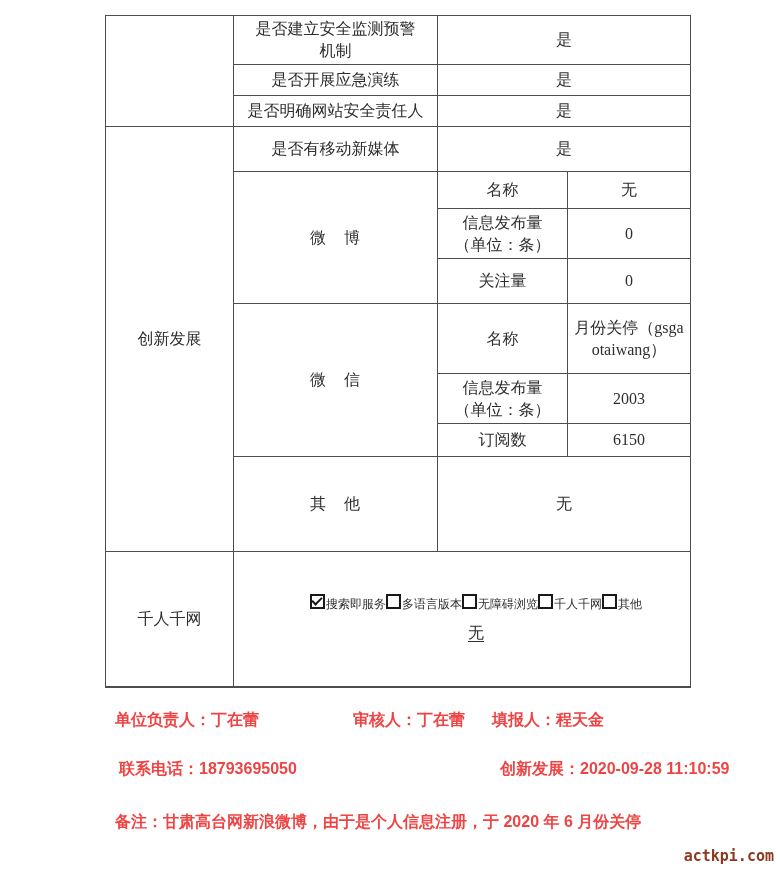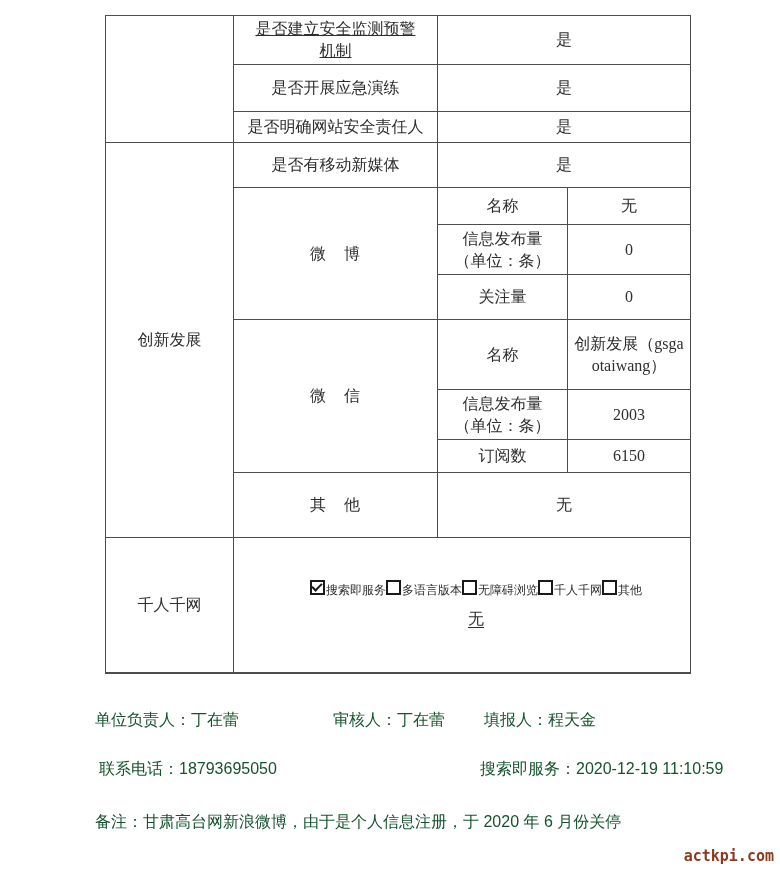--- a/index.html
+++ b/index.html
@@ -14,21 +14,21 @@
     border-collapse:collapse;table-layout:fixed;
     border:1px solid #4d4d4d;border-bottom-width:2px;
   }
   .doc-table td{
     border:1px solid #4d4d4d;
     text-align:center;vertical-align:middle;
     font-size:16px;line-height:22px;color:#2e2e2e;
     padding:2px 4px;overflow:hidden;
   }
   .col-a{width:128px}.col-b{width:204px}.col-c{width:130px}.col-d{width:123px}
-  .pre{white-space:pre-line;text-decoration:underline;}
+  .pre{white-space:pre-line;}
   .metric-label{
     text-align:left;padding-left:17px;font-size:15px;line-height:23px;
     white-space:pre-line;
   }
   .metric-value{font-size:15px;word-break:break-all;line-height:23px;padding:2px 7px;}
   .group-label{letter-spacing:1px;}
   .innov-cell{text-align:left;vertical-align:middle;}
   .innov-content{padding-left:28px;}
   .innov-line{white-space:nowrap;font-size:12px;}
   .innov-other{margin-top:7px;text-decoration:underline;text-underline-offset:3px;font-size:16px;}
@@ -37,25 +37,25 @@
     position:relative;vertical-align:-1px;margin:0 1px 0 0;background:#fff;
   }
   .cb.checked::after{
     content:"";position:absolute;left:0px;top:1px;width:8px;height:4px;
     border-left:2px solid #191919;border-bottom:2px solid #191919;
     transform:rotate(-45deg);
   }
   
   .f-item{
     position:absolute;font-family:"Liberation Sans","DejaVu Sans",sans-serif;
-    font-weight:normal;font-size:16px;color:#14532d;white-space:nowrap;
+    font-weight:bold;font-size:16px;color:#ef4444;white-space:nowrap;margin-left:20px;
   }
   .f-unit-head{left:95px;top:710px;}
   .f-reviewer{left:333px;top:710px;text-align:right;}
-  .f-filler{left:484px;top:710px;}
+  .f-filler{left:472px;top:710px;}
   .f-phone{left:99px;top:759px;}
   .f-date{left:480px;top:759px;}
   .f-note{left:95px;top:812px;}
   
   .watermark{
     position:absolute;right:6px;top:847px;
     font-family:"DejaVu Sans Mono","Liberation Mono",monospace;
     font-weight:bold;font-size:15px;
   }
 </style>
@@ -70,21 +70,21 @@
       <col class="col-d">
   </colgroup>
 
   <tbody>
       <tr style="height:43px">
     <td rowspan="3"></td>
     <td class="pre">是否建立安全监测预警
 机制</td>
     <td colspan="2">是</td>
   </tr>
-  <tr style="height:47px">
+  <tr style="height:31px">
     <td>是否开展应急演练</td>
     <td colspan="2">是</td>
   </tr>
   <tr style="height:31px">
     <td>是否明确网站安全责任人</td>
     <td colspan="2">是</td>
   </tr>
 
   <tr style="height:45px">
     <td rowspan="8">创新发展</td>
@@ -101,32 +101,32 @@
 （单位：条）</td>
     <td class="metric-value">0</td>
   </tr>
   <tr style="height:45px">
     <td>关注量</td>
     <td class="metric-value">0</td>
   </tr>
   <tr style="height:70px">
     <td rowspan="3" class="group-label">微　信</td>
     <td>名称</td>
-    <td class="metric-value">创新发展（gsgaotaiwang）</td>
+    <td class="metric-value">月份关停（gsgaotaiwang）</td>
   </tr>
   <tr style="height:50px">
     <td class="metric-label">信息发布量
 （单位：条）</td>
     <td class="metric-value">2003</td>
   </tr>
   <tr style="height:33px">
     <td>订阅数</td>
     <td class="metric-value">6150</td>
   </tr>
-  <tr style="height:65px">
+  <tr style="height:95px">
     <td class="group-label">其　他</td>
     <td colspan="2">无</td>
   </tr>
 
   <tr style="height:135px">
     <td>千人千网</td>
     <td colspan="3" class="innov-cell">
       <div class="innov-content">
         <div class="innov-line"><span class="cb checked"></span><span>搜索即服务</span><span class="cb"></span><span>多语言版本</span><span class="cb"></span><span>无障碍浏览</span><span class="cb"></span><span>千人千网</span><span class="cb"></span><span>其他</span></div>
         <div class="innov-other">无</div>
@@ -142,17 +142,17 @@
 <div class="f-item f-reviewer">
   <span>审核人：</span><span>丁在蕾</span>
 </div>
 <div class="f-item f-filler">
   <span>填报人：</span><span>程天金</span>
 </div>
 <div class="f-item f-phone">
   <span>联系电话：</span><span>18793695050</span>
 </div>
 <div class="f-item f-date">
-  <span>搜索即服务：</span><span>2020-12-19 11:10:59</span>
+  <span>创新发展：</span><span>2020-09-28 11:10:59</span>
 </div>
 <div class="f-item f-note">备注：甘肃高台网新浪微博，由于是个人信息注册，于 2020 年 6 月份关停</div>
 
 <div class="watermark" style="color: rgb(139, 58, 32); text-align: center;">actkpi.com</div>
 
 </body></html>

